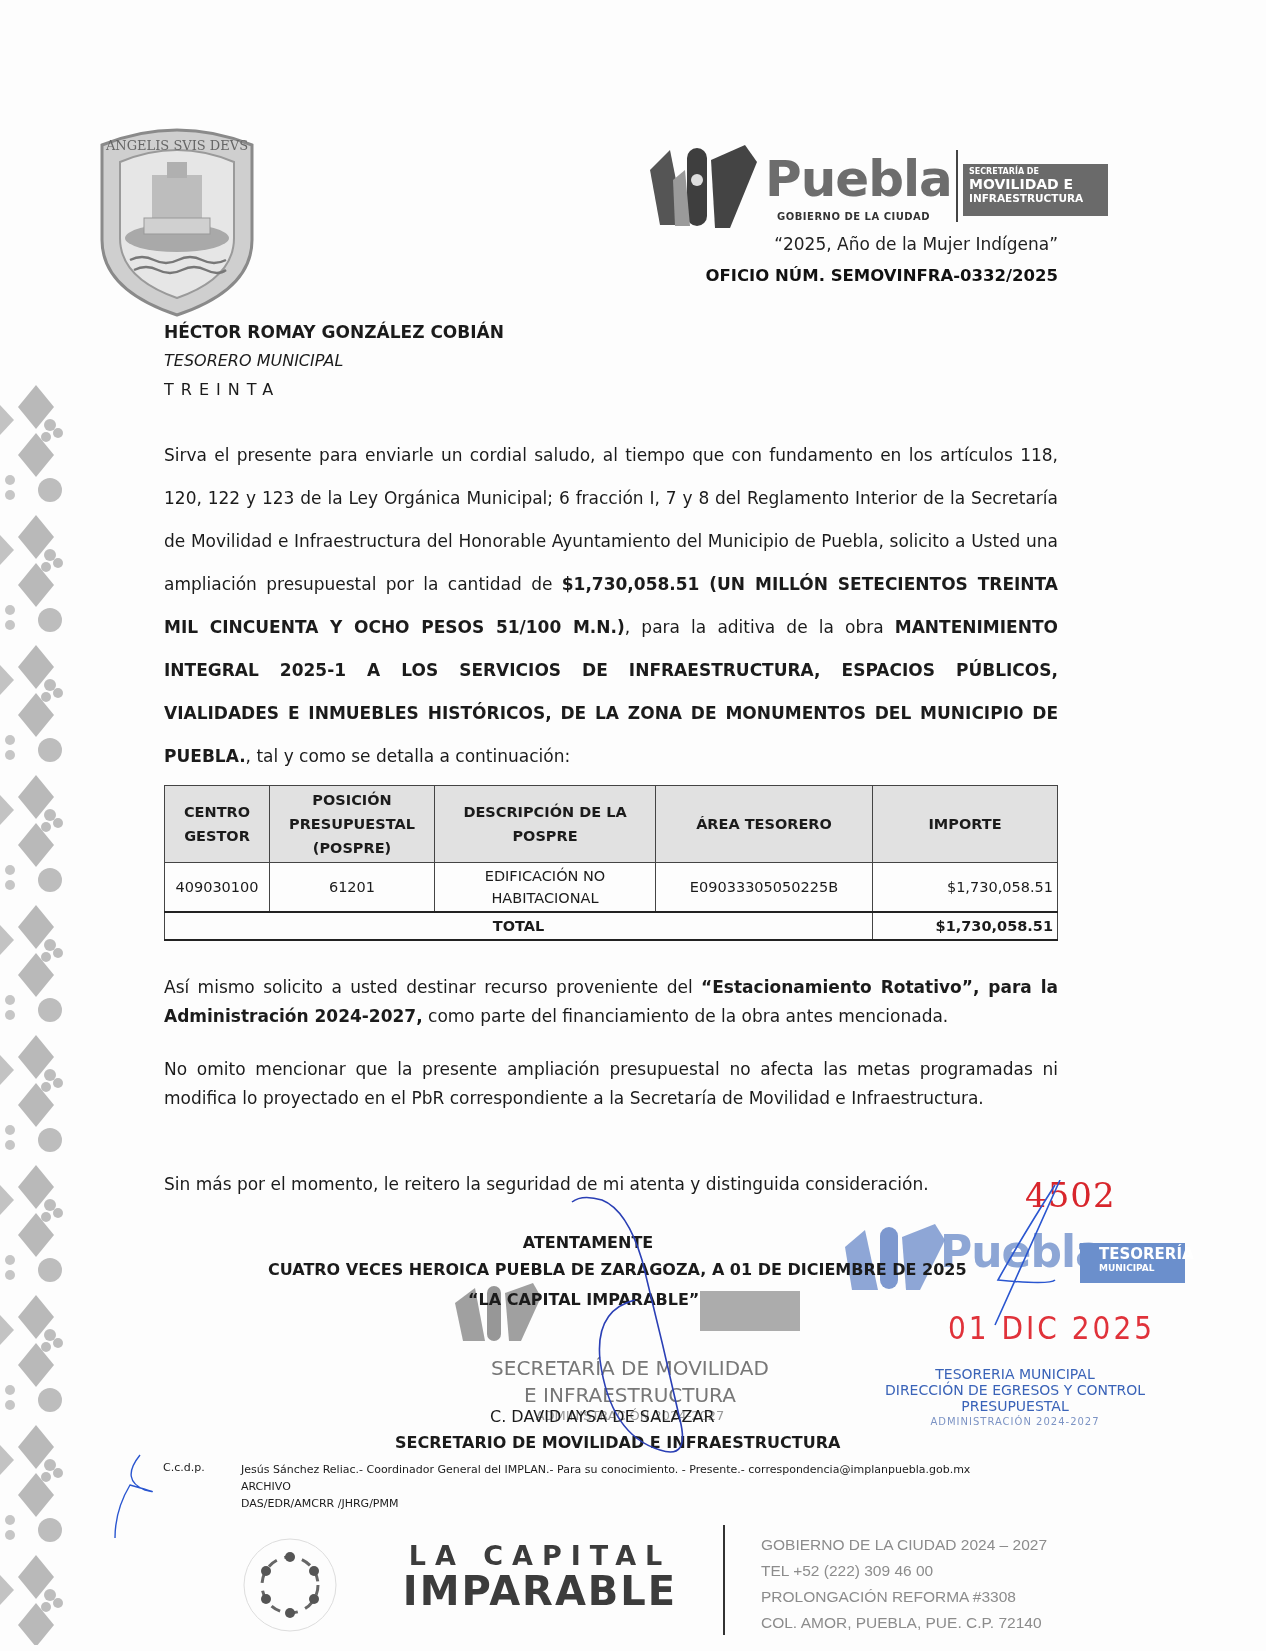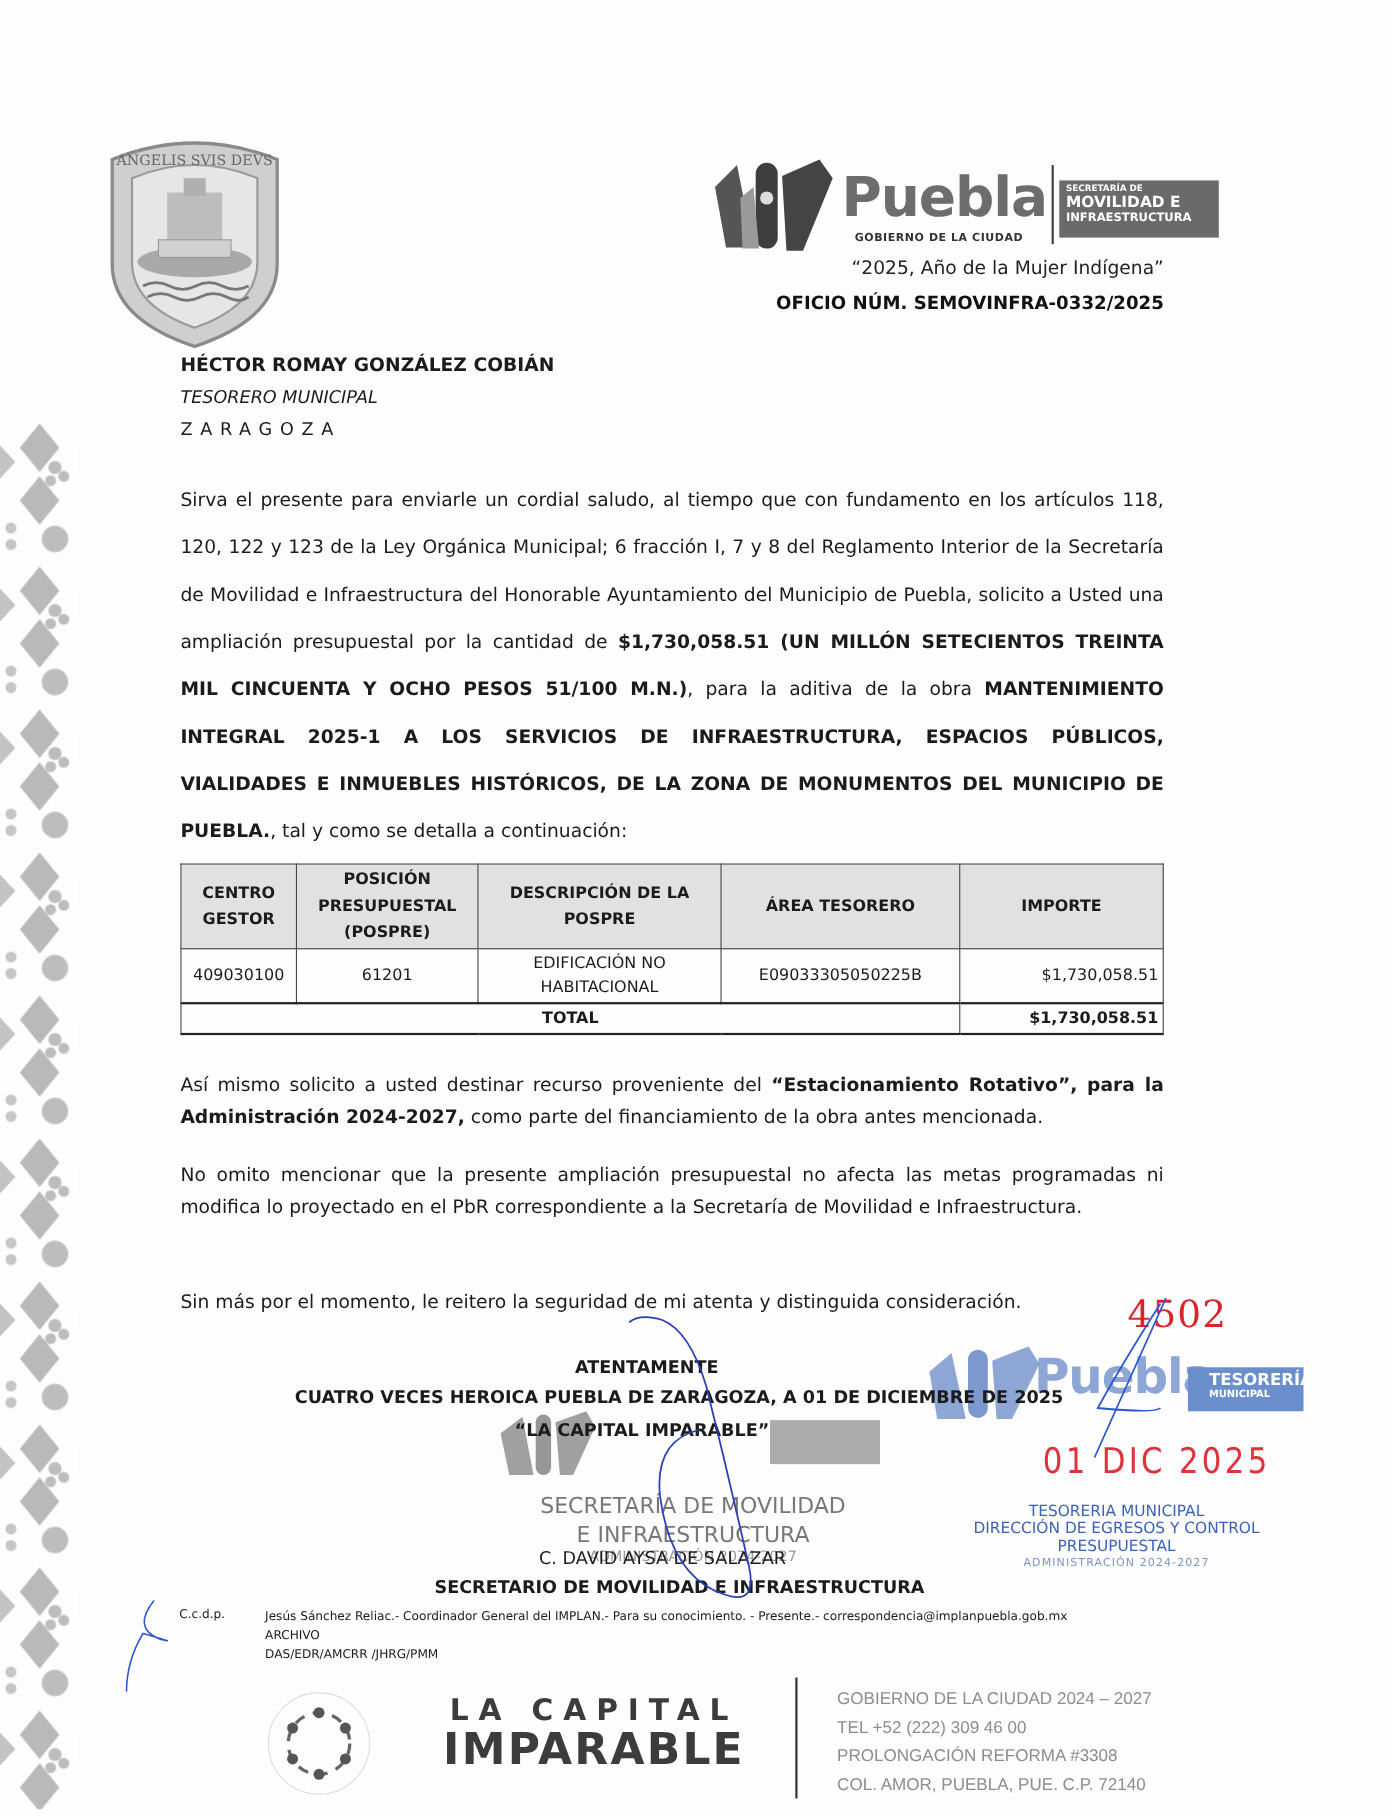--- a/index.html
+++ b/index.html
@@ -119,21 +119,21 @@
 <div class="abs sec-box">
   <span class="l1">SECRETARÍA DE</span>
   <span class="l2">MOVILIDAD E</span>
   <span class="l3">INFRAESTRUCTURA</span>
 </div>
 <div class="abs motto">“2025, Año de la Mujer Indígena”</div>
 <div class="abs oficio">OFICIO NÚM. SEMOVINFRA-0332/2025</div>
 
 <div class="abs addr-name">HÉCTOR ROMAY GONZÁLEZ COBIÁN</div>
 <div class="abs addr-title">TESORERO MUNICIPAL</div>
-<div class="abs addr-presente">ZARAGOZA</div>
+<div class="abs addr-presente">TREINTA</div>
 
 <div class="abs body">
   <span>Sirva el presente para enviarle un cordial saludo, al tiempo que con fundamento en los artículos 118, 120, 122 y 123 de la Ley Orgánica Municipal; 6 fracción I, 7 y 8 del Reglamento Interior de la Secretaría de Movilidad e Infraestructura del Honorable Ayuntamiento del Municipio de Puebla, solicito a Usted una ampliación presupuestal por la cantidad de </span><b>$1,730,058.51 (UN MILLÓN SETECIENTOS TREINTA MIL CINCUENTA Y OCHO PESOS 51/100 M.N.)</b><span>, para la aditiva de la obra </span><b>MANTENIMIENTO INTEGRAL 2025-1 A LOS SERVICIOS DE INFRAESTRUCTURA, ESPACIOS PÚBLICOS, VIALIDADES E INMUEBLES HISTÓRICOS, DE LA ZONA DE MONUMENTOS DEL MUNICIPIO DE PUEBLA.</b><span>, tal y como se detalla a continuación:</span>
 </div>
 
 <table class="abs tbl">
   <thead>
     <tr>
       <th style="width:96px">CENTRO GESTOR</th>
       <th style="width:156px">POSICIÓN PRESUPUESTAL (POSPRE)</th>

